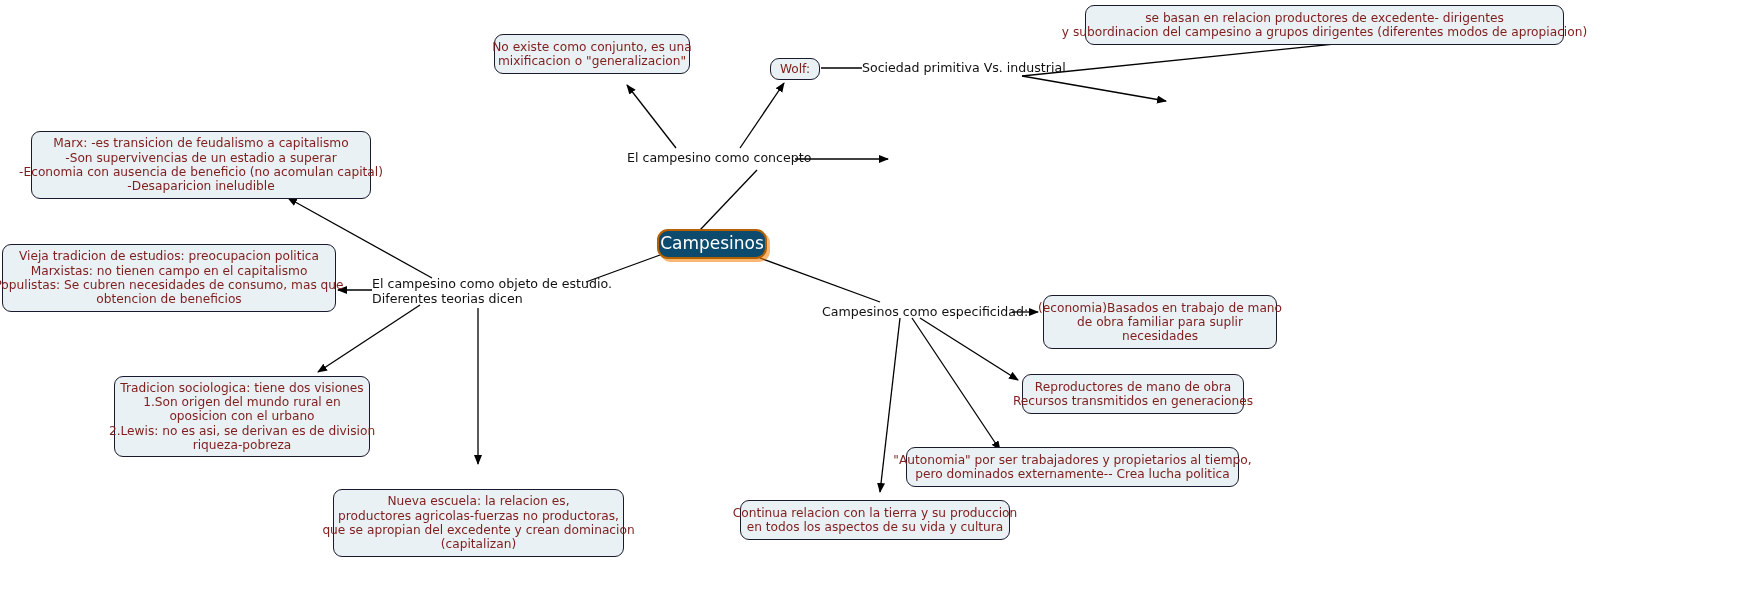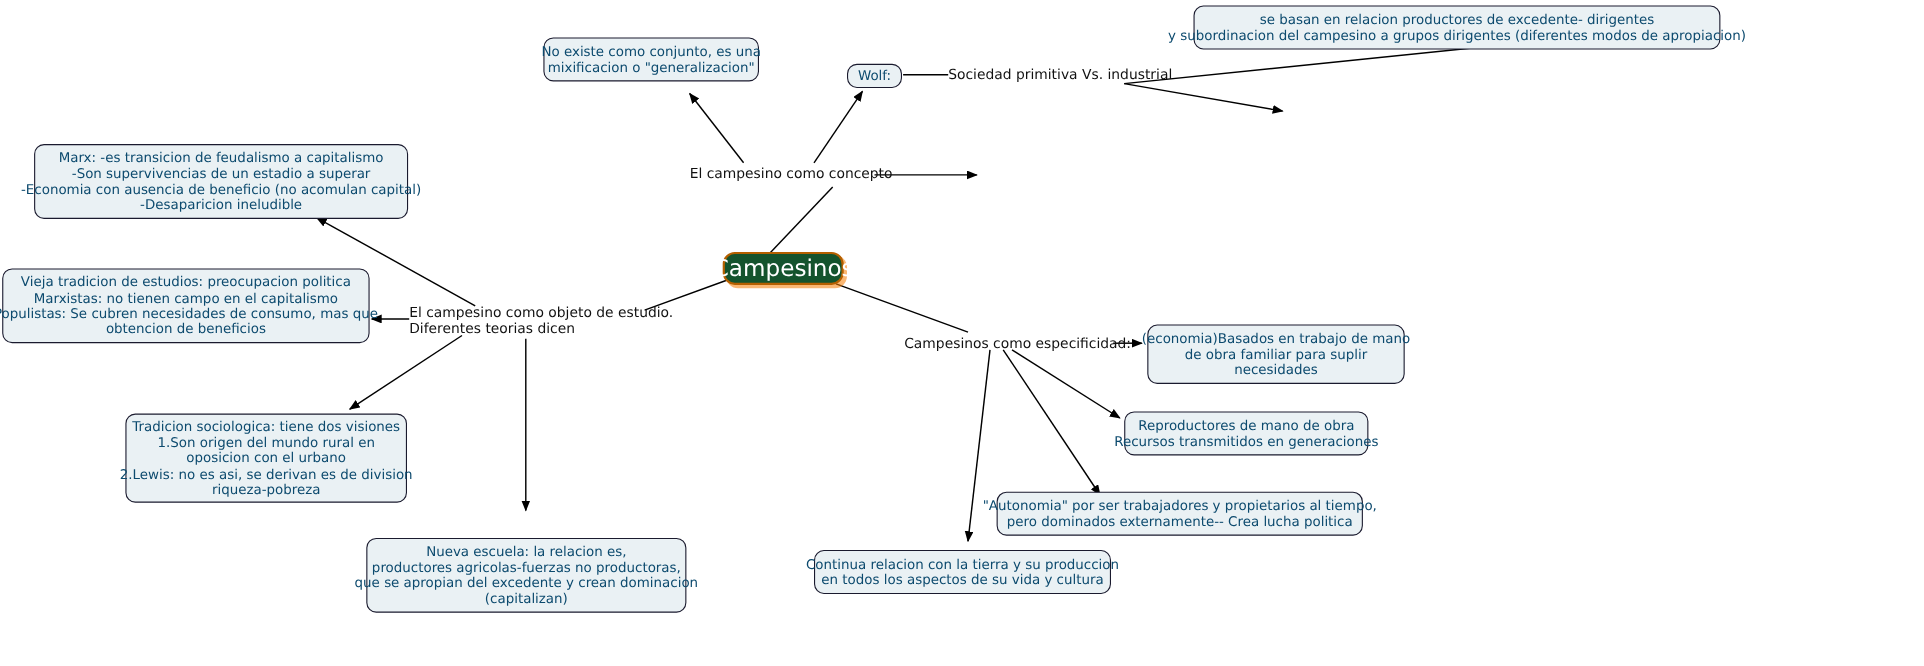--- a/index.html
+++ b/index.html
@@ -3,26 +3,26 @@
 <meta charset="utf-8">
 <style>
   html,body{margin:0;padding:0;background:#ffffff;}
   body{width:1749px;height:605px;position:relative;overflow:hidden;
        font-family:"DejaVu Sans","Liberation Sans",sans-serif;}
   #canvas{position:absolute;inset:0;width:1749px;height:605px;}
   svg.links{position:absolute;left:0;top:0;width:1749px;height:605px;pointer-events:none;}
 
   .node{position:absolute;box-sizing:border-box;
         border:1px solid #1a1a2e;border-radius:9px;
-        background:#eaf1f4;color:#0c4a6e;
+        background:#eaf1f4;color:#7f1d1d;
         display:flex;align-items:center;justify-content:center;
         text-align:center;line-height:1.17;font-size:12.2px;
         padding:3px 7px;white-space:pre;}
-  .root{background:#14532d;border:2px solid #b45f00;border-radius:11px;
-        color:#ffffff;font-size:21px;padding:4px 14px;
+  .root{background:#0c4a6e;border:2px solid #b45f00;border-radius:11px;
+        color:#ffffff;font-size:17px;padding:4px 14px;
         box-shadow:3px 3px 0 rgba(245,124,0,.55);white-space:nowrap;}
   .plain{position:absolute;background:transparent;border:none;color:#111;
          font-size:12.6px;line-height:1.2;white-space:pre;}
 </style>
 </head>
 <body>
 
 <div id="canvas">
 
   <svg class="links" viewBox="0 0 1749 605">

